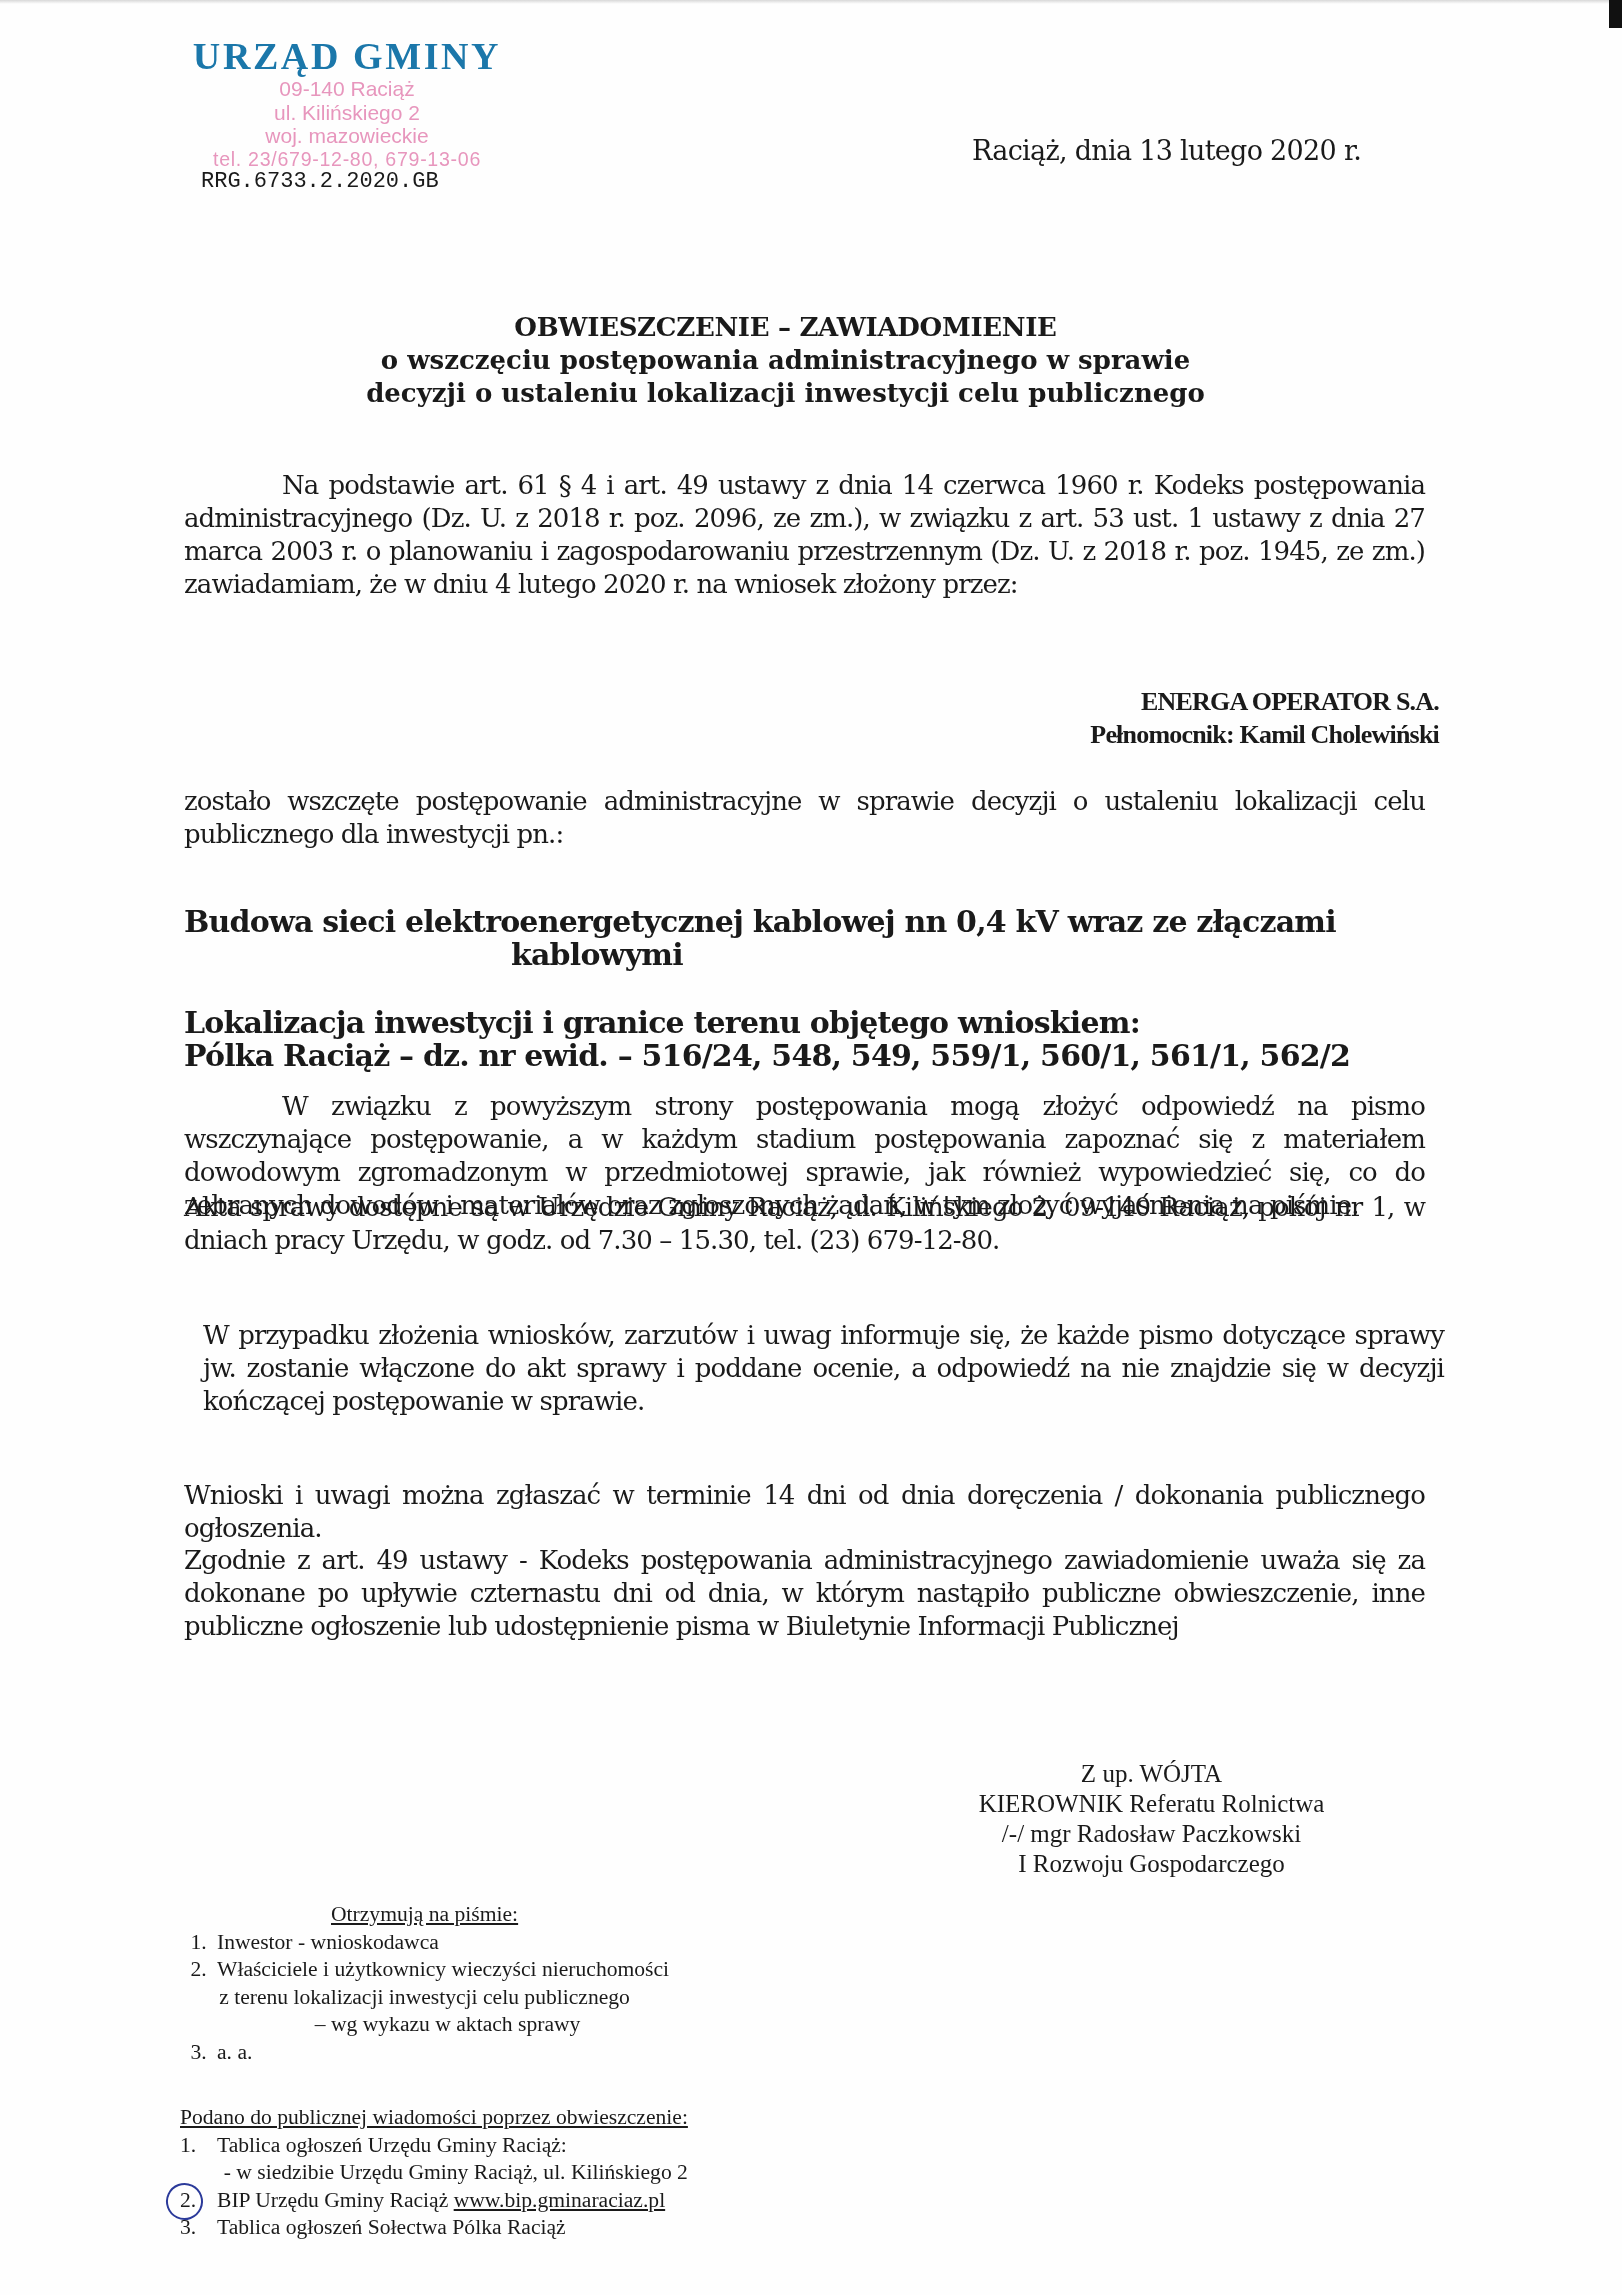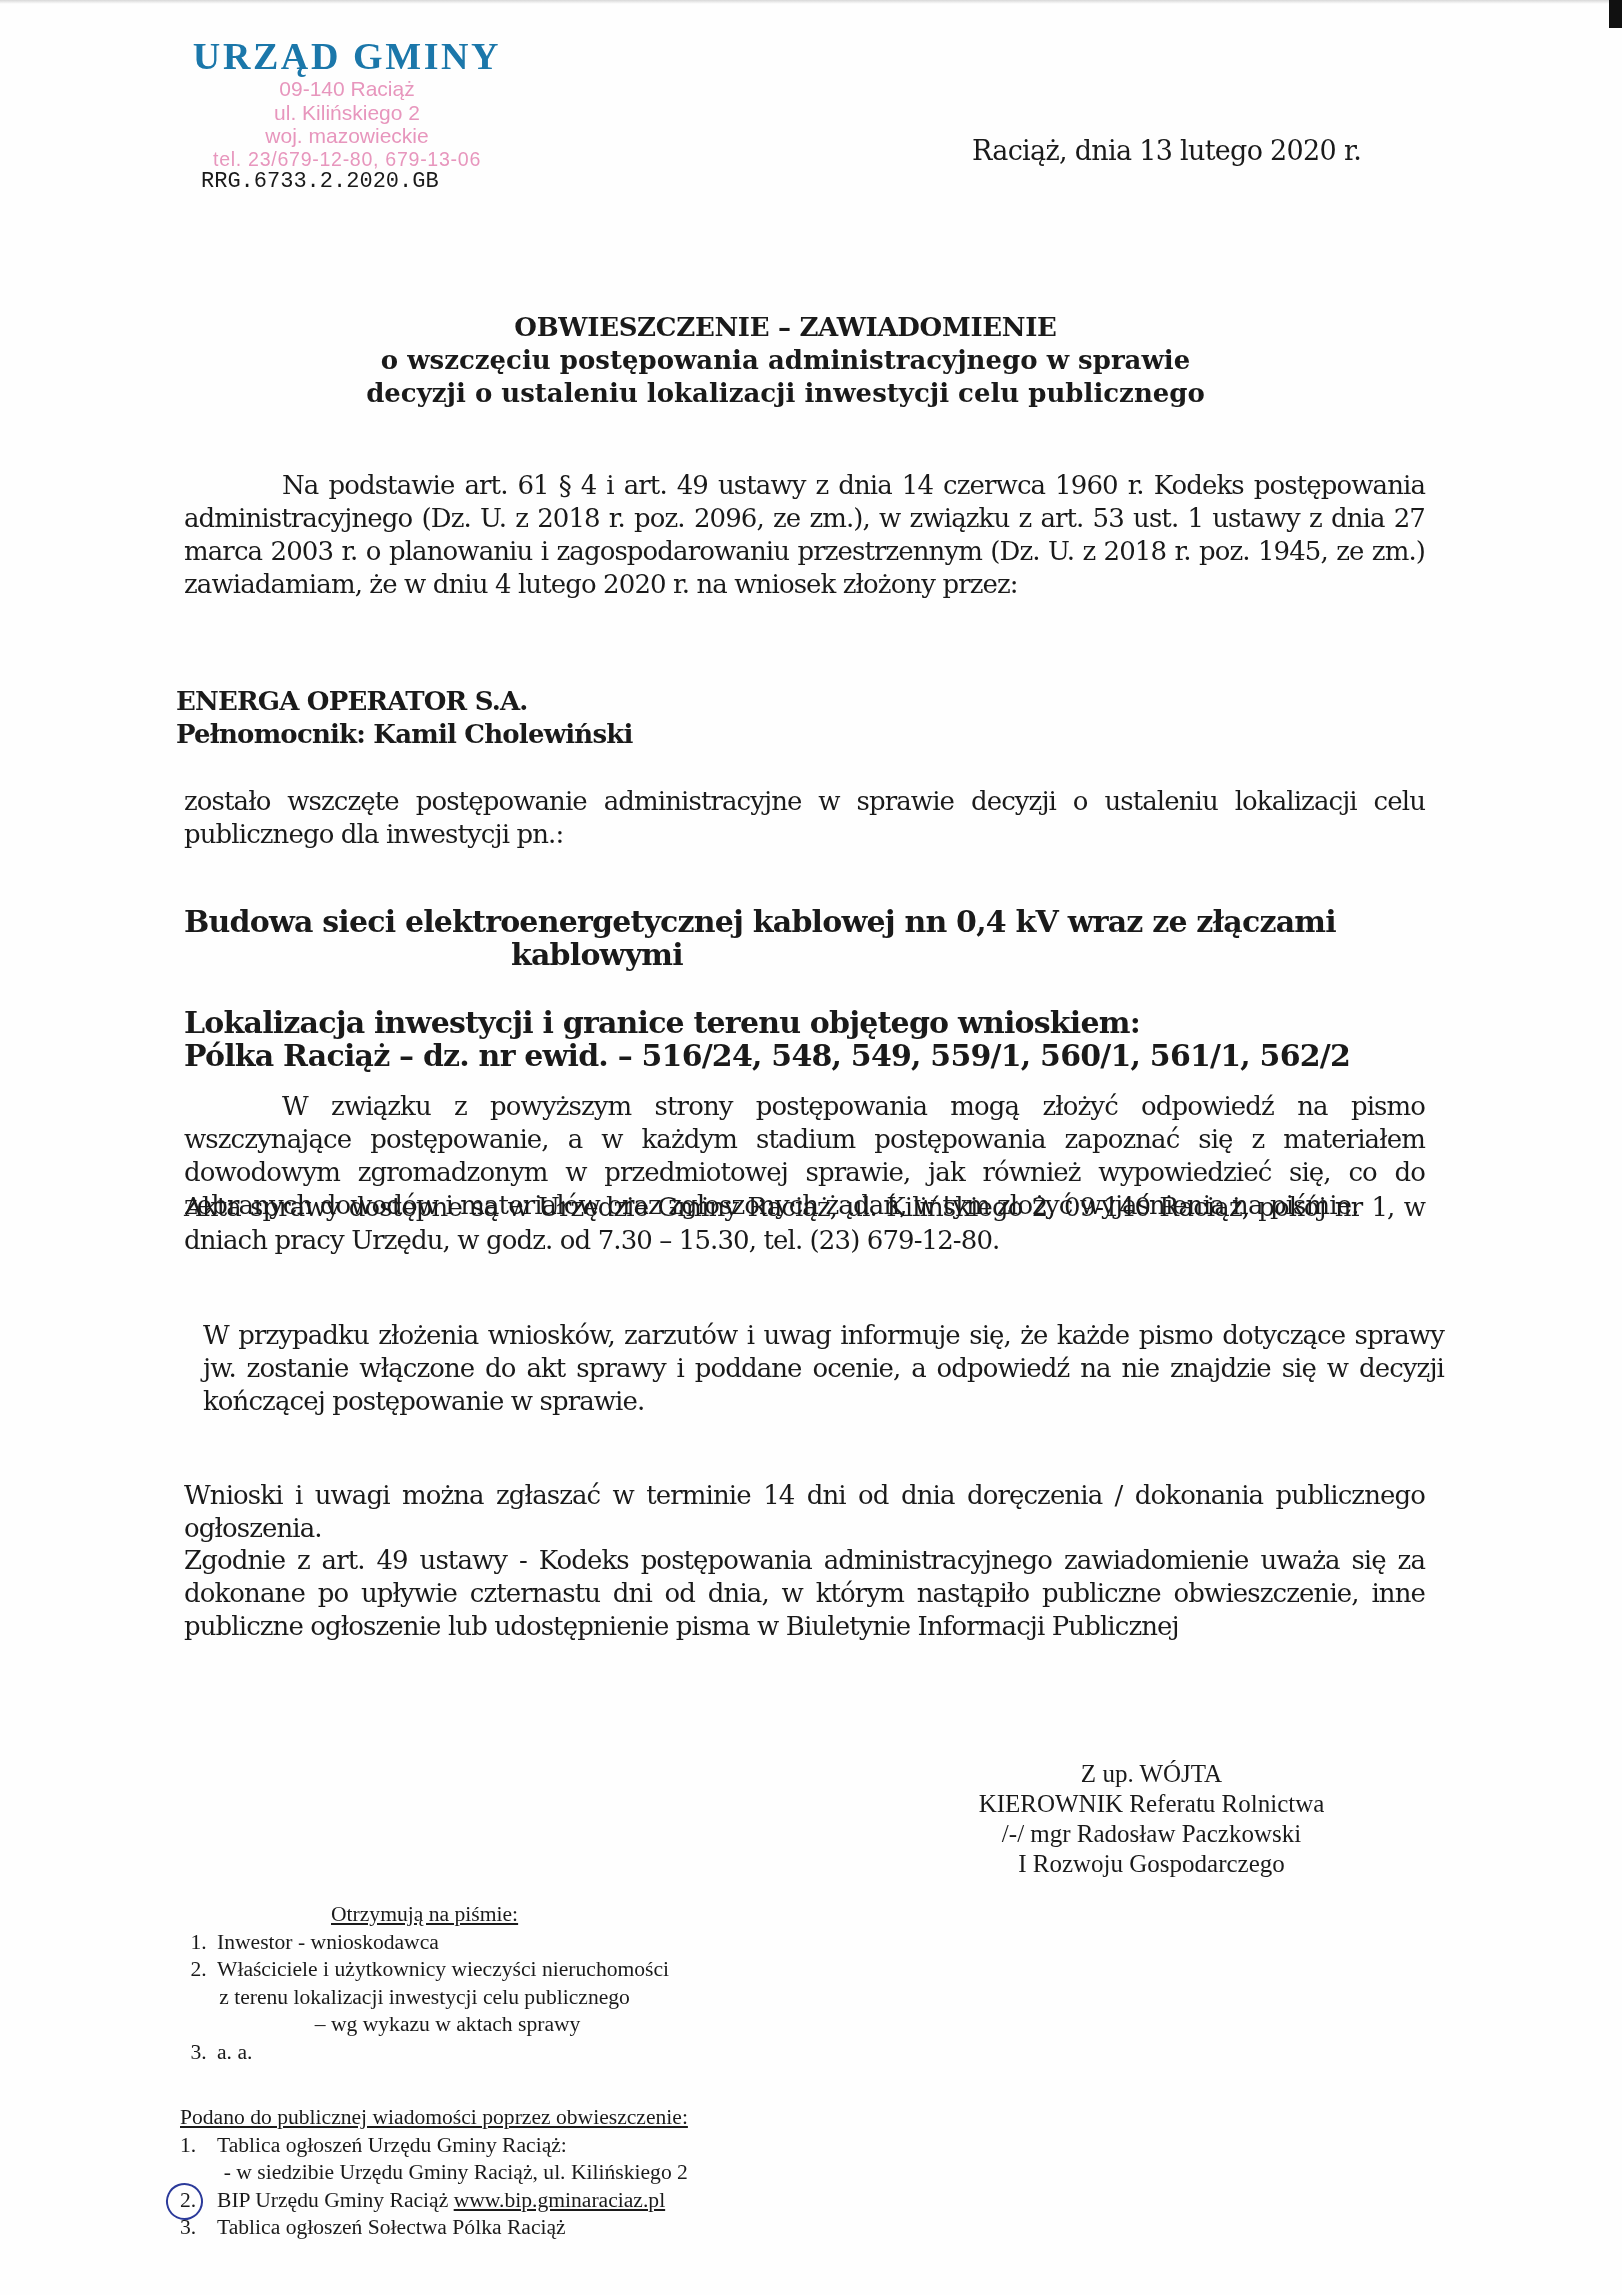--- a/index.html
+++ b/index.html
@@ -22,22 +22,22 @@
   .date { position: absolute; left: 972px; top: 135px; font-size: 27px; font-family: "DejaVu Serif", serif;
           letter-spacing: -0.7px; }
 
   .title-block { position: absolute; left: 249px; top: 311px; width: 1073px; text-align: center;
                  font-weight: bold; font-size: 26px; line-height: 33px; }
   .title-block .t1 { font-size: 26px; letter-spacing: -0.3px; }
 
   .body { position: absolute; left: 184px; width: 1241px; font-size: 26px; line-height: 33px;
           text-align: justify; letter-spacing: -0.9px; }
   .indent { text-indent: 98px; }
-  .center-bold { position: absolute; left: 176px; width: 1241px; text-align: left; font-weight: bold;
-                 font-size: 26px; line-height: 33px; letter-spacing: -0.8px; }
+  .center-bold { position: absolute; left: 198px; width: 1241px; text-align: right; font-weight: bold;
+                 font-size: 26px; line-height: 33px; letter-spacing: -0.8px; font-family: Liberation Serif, serif; }
   .bold-left { position: absolute; left: 184px; width: 1241px; font-weight: bold; font-size: 30px;
                line-height: 33px; letter-spacing: -0.8px; margin-top: 28px; }
   .invest2 { display: block; padding-left: 327px; }
 
   .sign { position: absolute; left: 903px; top: 1759px; width: 497px; text-align: center;
           font-size: 25px; line-height: 30px; font-family: "Liberation Serif", serif; }
 
   .lists { position: absolute; left: 180px; font-family: "Liberation Serif", serif; font-size: 21.6px; line-height: 27.5px; }
   .list-head { text-decoration: underline; }
   .li { display: flex; }

